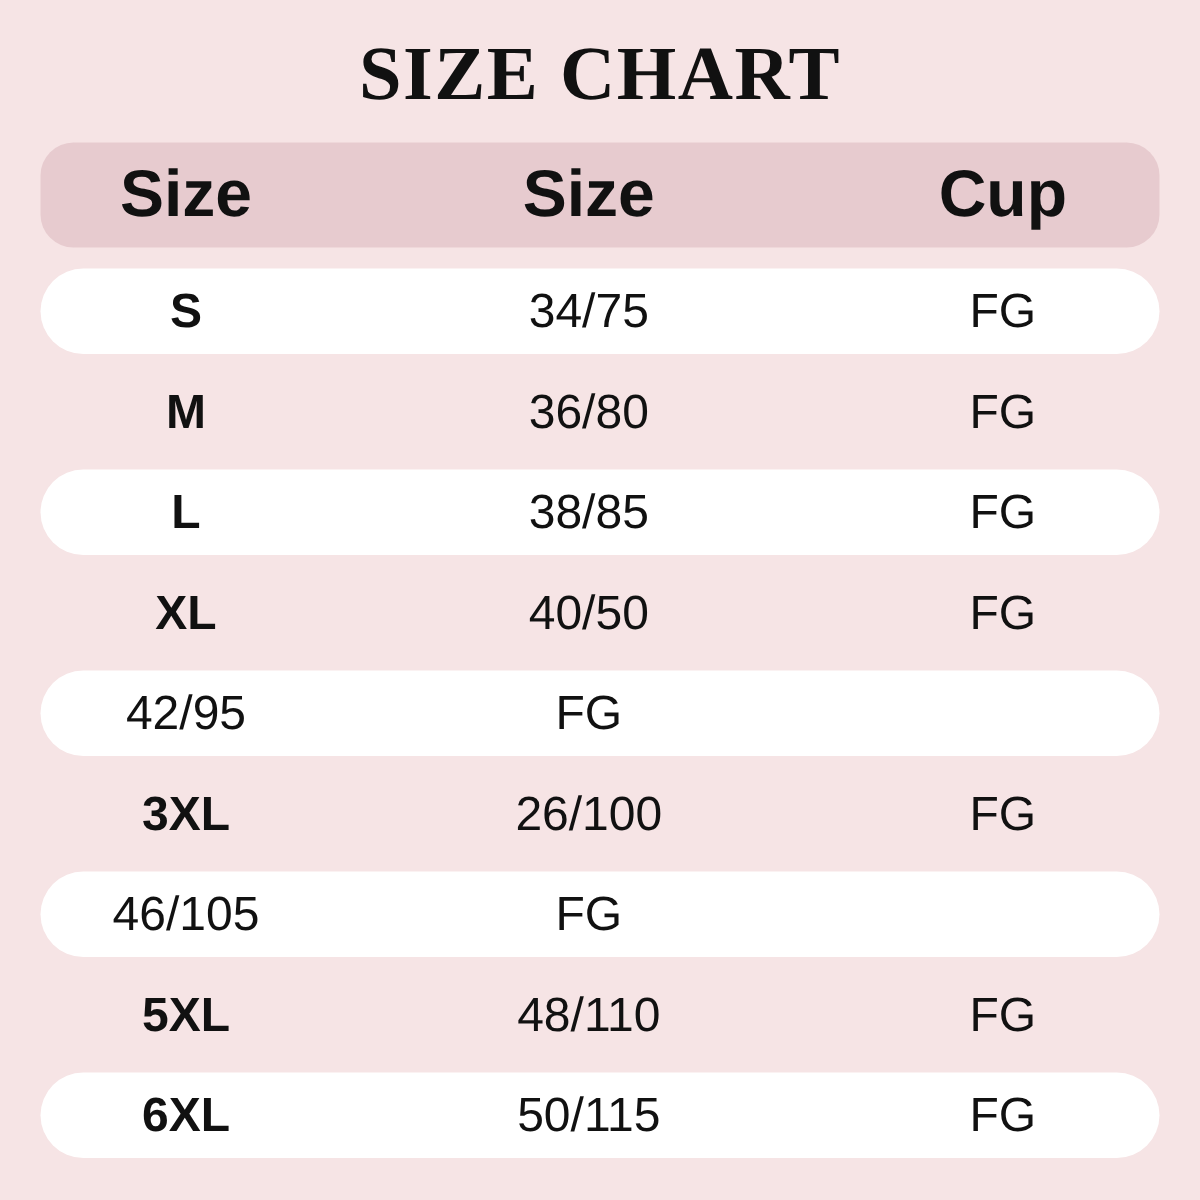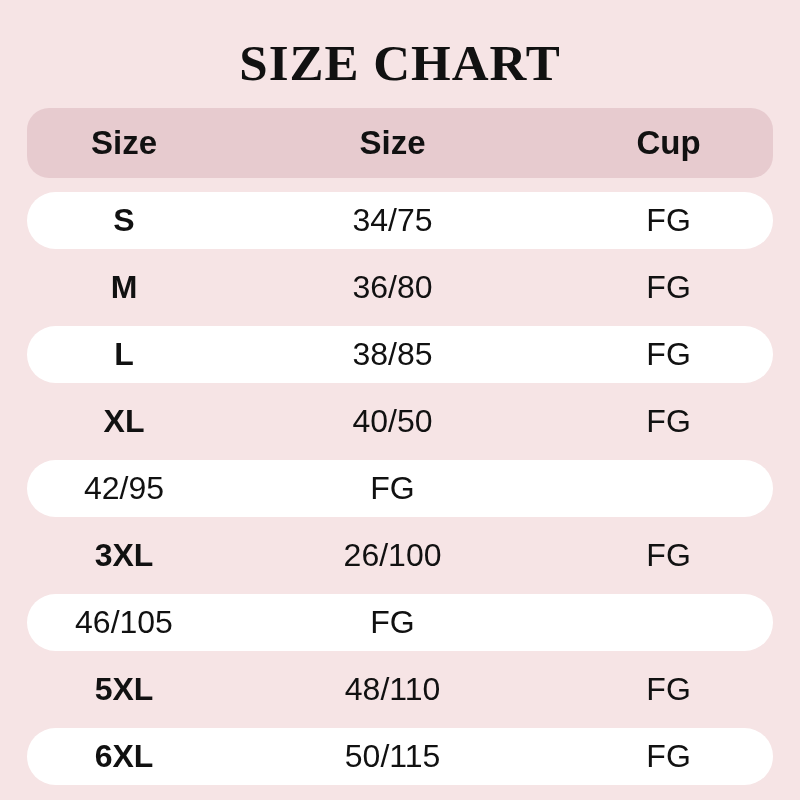--- a/index.html
+++ b/index.html
@@ -11,21 +11,21 @@
     height: 800px;
     background: var(--bg, #f6e4e5);
     font-family: "Liberation Sans", sans-serif;
     color: var(--text, #111111);
     overflow: hidden;
   }
   .page {
     width: 800px;
     height: 800px;
     box-sizing: border-box;
-    padding-top: 33px;
+    padding-top: 20px;
   }
   .title {
     margin: 0;
     height: 60px;
     line-height: 60px;
     text-align: center;
     font-family: "Liberation Serif", "DejaVu Serif", serif;
     font-weight: bold;
     font-size: 51px;
     letter-spacing: 1px;
@@ -41,21 +41,21 @@
   }
   .grid-row > span {
     text-align: center;
     white-space: nowrap;
   }
   .header-row {
     height: 70px;
     border-radius: 22px;
     background: var(--header-bg, #e7cbcf);
     font-weight: bold;
-    font-size: 33px;
+    font-size: 44px;
     margin-bottom: 14px;
   }
   .data-row {
     height: 57px;
     margin-bottom: 10px;
     border-radius: 29px;
     font-size: 32px;
   }
   .data-row.striped {
     background: var(--row-alt-bg, #ffffff);

